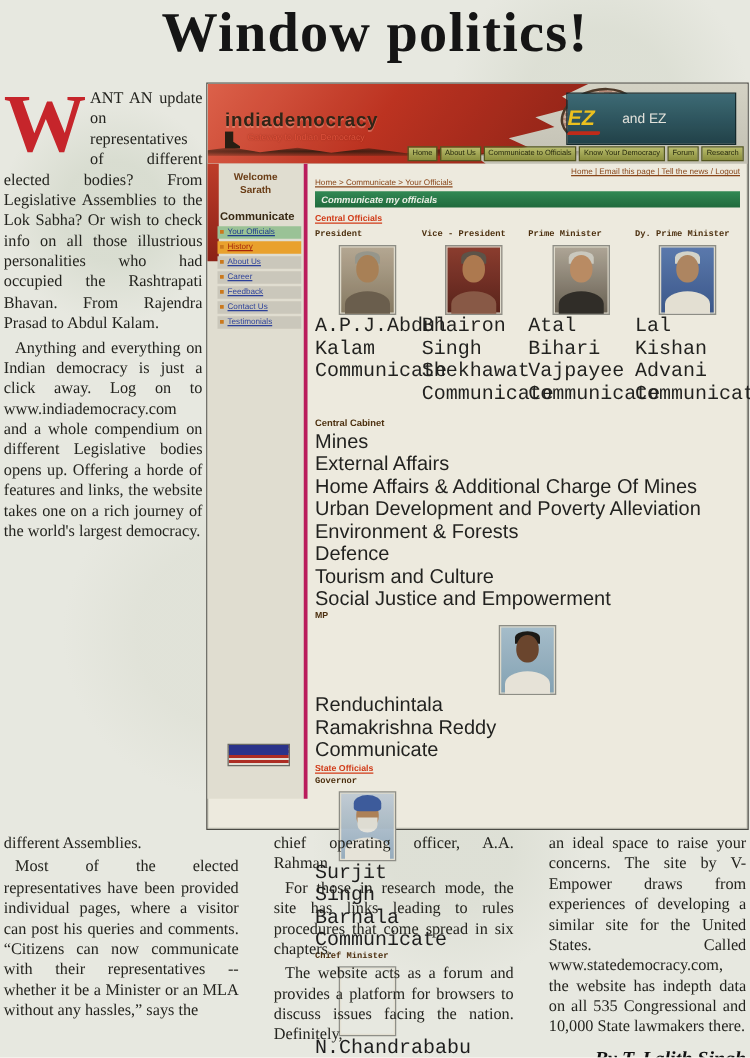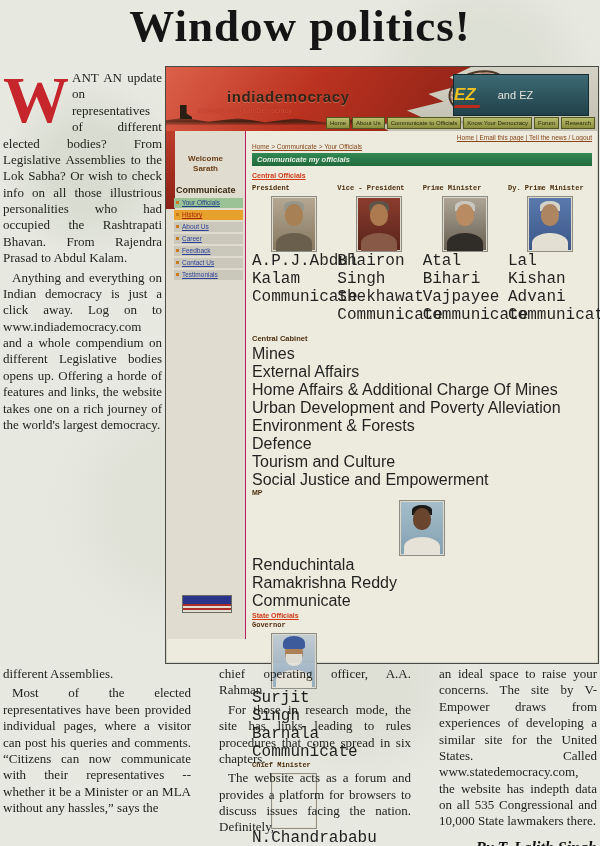--- a/index.html
+++ b/index.html
@@ -43,40 +43,40 @@
   .red-banner{position:absolute;left:0;top:0;width:305px;height:64px;
     background:linear-gradient(125deg,#e2604a 0%,#c0301f 45%,#8d1d14 100%);
     clip-path:polygon(0 0,100% 0,93% 16%,97% 28%,86% 42%,91% 54%,79% 68%,84% 79%,70% 90%,73% 100%,0 100%);}
   .banner-shadow{position:absolute;left:0;top:50px;width:300px;height:8px;
     background:radial-gradient(ellipse at 30% 50%, rgba(30,20,10,.85), rgba(30,20,10,.2) 70%, transparent);
     clip-path:polygon(0 40%,6% 10%,14% 60%,24% 15%,33% 65%,43% 20%,53% 70%,63% 25%,72% 75%,82% 30%,92% 80%,100% 40%,100% 100%,0 100%);}
   .stamp{position:absolute;left:282px;top:4px;width:58px;height:38px;
     border:2px solid #4a3526;border-radius:50%;transform:rotate(-14deg);
     background:repeating-linear-gradient(25deg,rgba(160,80,60,.55) 0 2px,rgba(210,140,110,.45) 2px 4px);}
   .logo-text{position:absolute;left:14px;top:21px;font-size:15px;font-weight:bold;
-    color:#2d2115;letter-spacing:.6px;text-shadow:0 1px 0 rgba(255,200,180,.35);margin-left:47px;}
+    color:#2d2115;letter-spacing:.6px;text-shadow:0 1px 0 rgba(255,200,180,.35);}
   .logo-tagline{position:absolute;left:32px;top:40px;font-size:7px;color:#e8503a;
     text-shadow:0 0 1px rgba(90,20,10,.6);}
   .logo-mark{position:absolute;left:14px;top:38px;width:12px;height:14px;background:#241a10;
     clip-path:polygon(0 0,55% 0,55% 60%,100% 85%,100% 100%,0 100%);}
   .ez-box{position:absolute;right:9px;top:7px;width:134px;height:40px;
     background:linear-gradient(#3a6a77,#1d3f49);border:1px solid #10262c;
     display:flex;align-items:center;}
   .ez-logo{margin-left:0;color:#f3c41c;font-weight:bold;font-style:italic;
     font-size:17px;position:relative;}
   .ez-logo::after{content:"";position:absolute;left:0;right:-4px;bottom:-3px;height:3px;
     background:#c22818;border-radius:2px;transform:skewX(-25deg);}
   .ez-text{color:#e9e9e4;font-size:11px;margin-left:22px;}
   .ws-nav{position:absolute;right:3px;bottom:2px;display:flex;gap:2px;}
   .nav-btn{background:linear-gradient(#bcc06e,#8d913e);border:1px solid #53561e;
     color:#23260b;font-size:6px;line-height:1;padding:2px 3px;white-space:nowrap;
     font-family:"Liberation Sans",sans-serif;}
   .ws-body{position:absolute;left:0;top:64px;right:0;bottom:24px;display:flex;}
   .ws-sidebar{width:80px;position:relative;background:#e6e3d7;
-    border-right:1px solid #be185d;padding-top:23px;box-sizing:border-box;}
+    border-right:3px solid #be185d;padding-top:6px;box-sizing:border-box;}
   .side-redstrip{position:absolute;left:0;top:0;width:9px;height:78px;
     background:linear-gradient(#c23a28,#8d1d14);}
   .welcome{text-align:center;font-size:8px;font-weight:bold;color:#6a3a14;line-height:1.3;}
   .side-title{font-size:9px;font-weight:bold;color:#33230f;margin:10px 3px 3px 10px;}
   .side-list{margin:0 2px 0 8px;}
   .side-item{display:block;font-size:6.5px;margin-bottom:2px;padding:1.5px 2px 1.5px 8px;
     background:#cfccc1;color:#2a3f9e;text-decoration:underline;position:relative;cursor:pointer;}
   .side-item::before{content:"";position:absolute;left:2px;top:3px;width:3px;height:3px;background:#d07a1a;}
   .side-item.active-green{background:#9cc79a;color:#1a3a8e;}
   .side-item.active-orange{background:#f0a42c;color:#a82208;}

